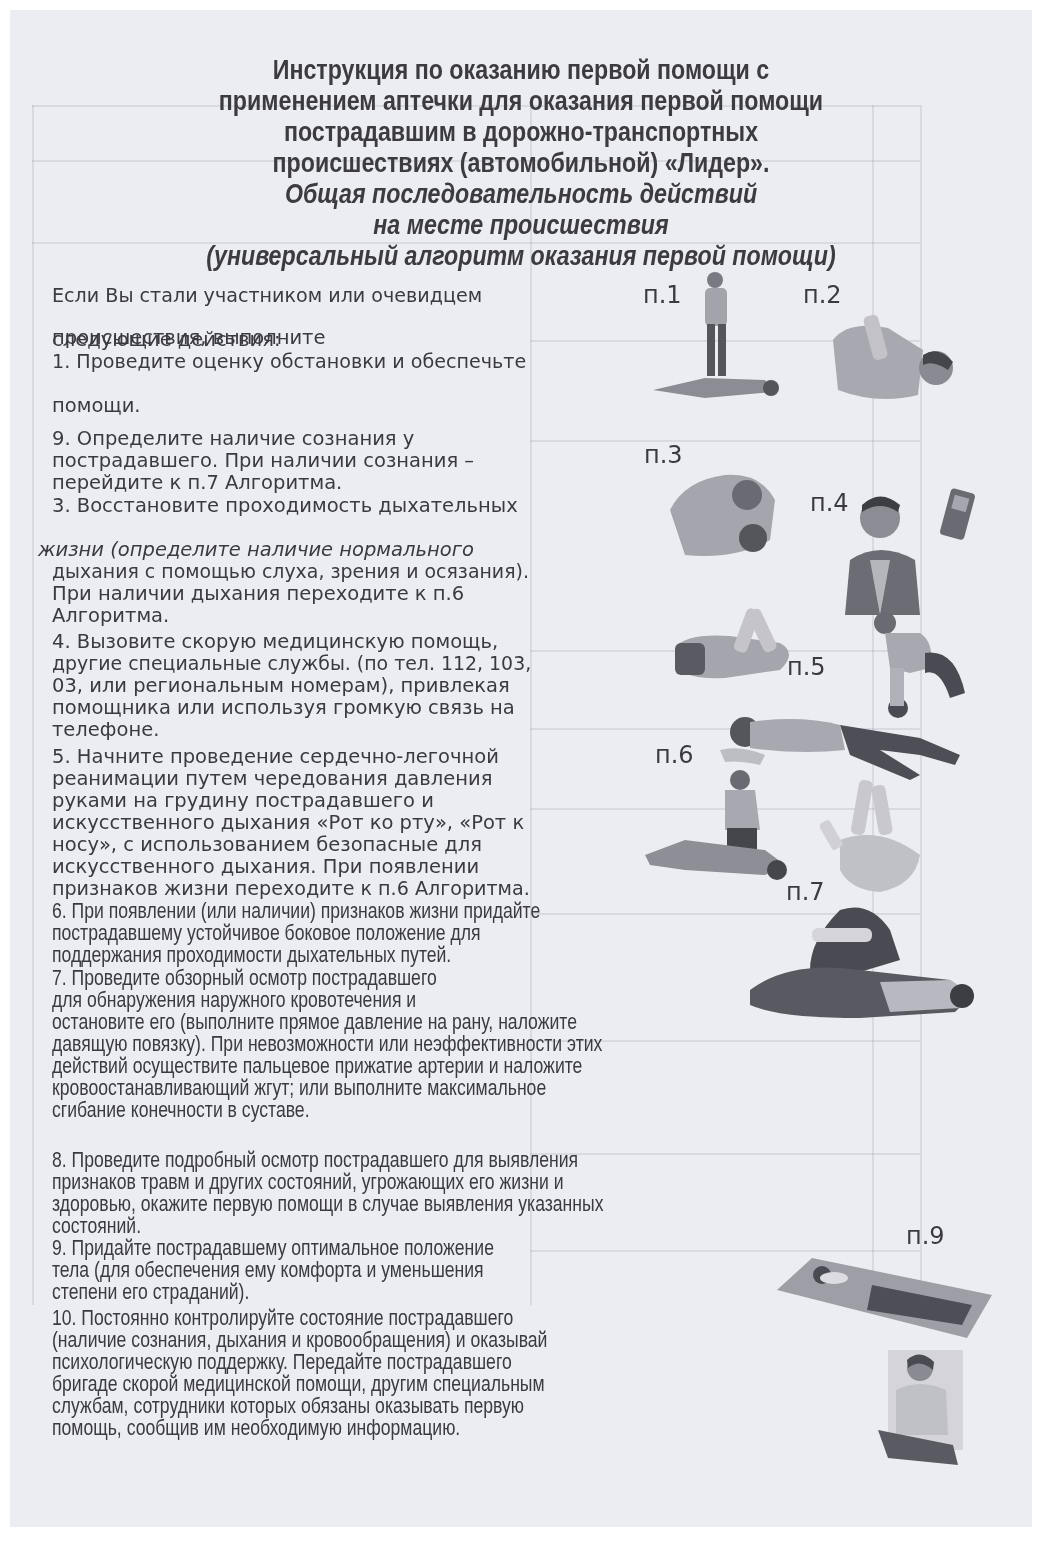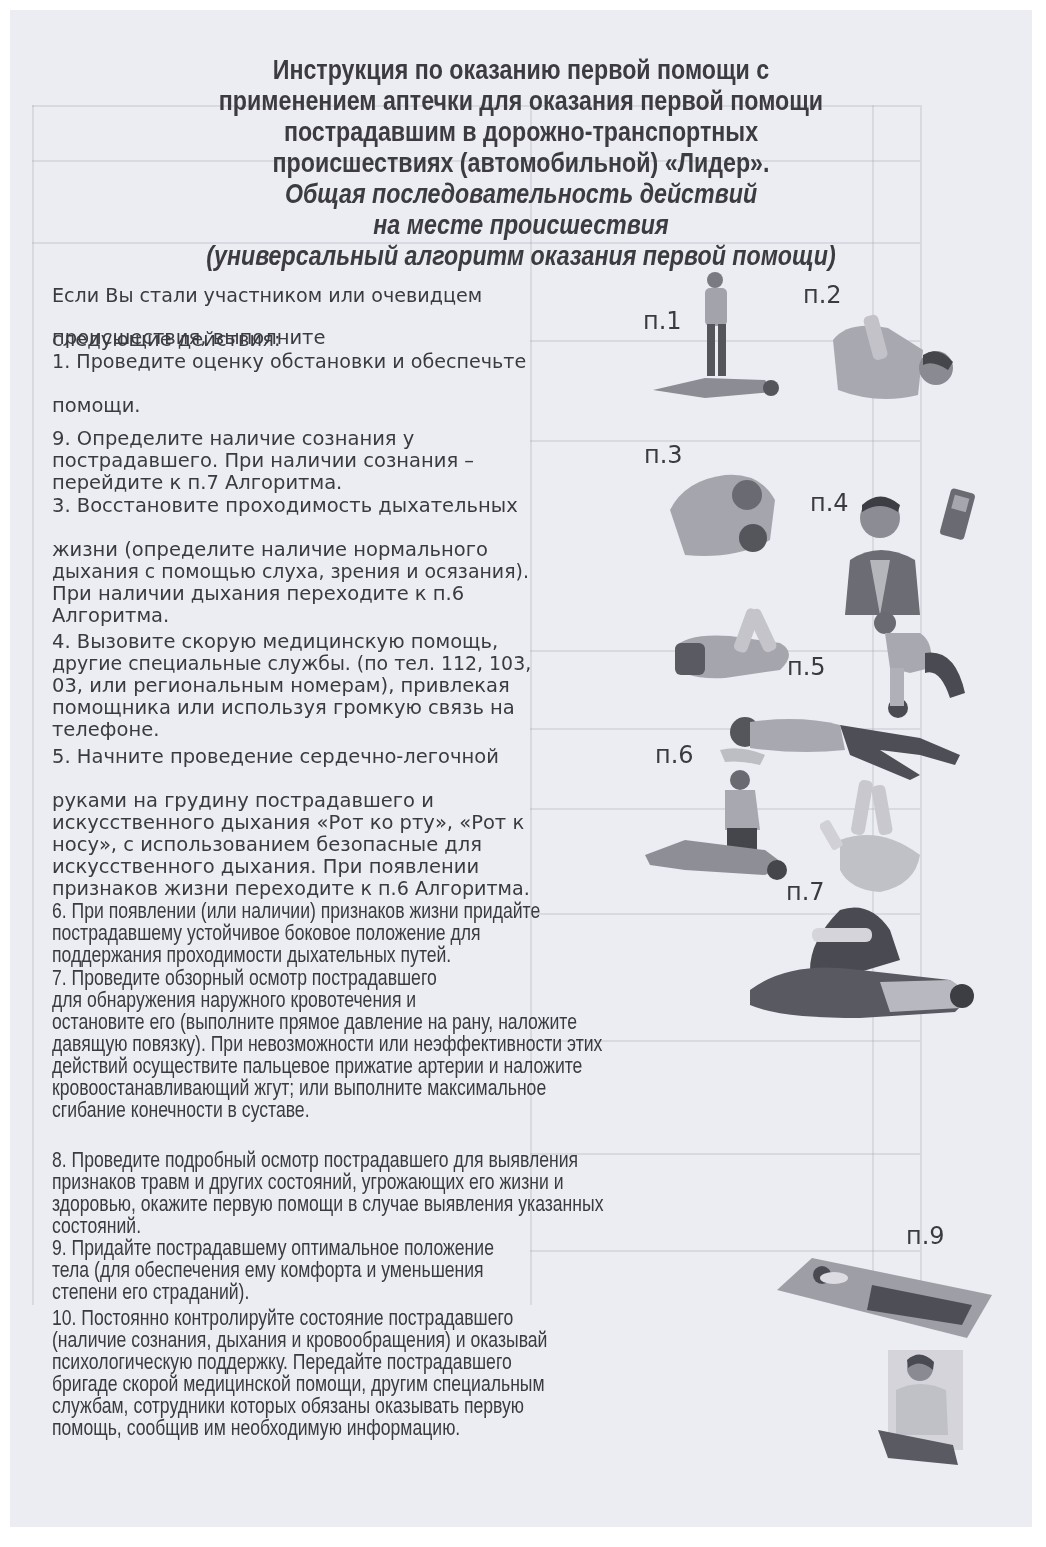--- a/index.html
+++ b/index.html
@@ -69,32 +69,33 @@
   <div class="ln" style="left:42px;top:319px;">следующие действия:</div>
 
   <div class="ln" style="left:42px;top:341px;transform:scaleX(0.98);"> 1.  Проведите оценку обстановки и обеспечьте</div>
   <div class="ln" style="left:42px;top:385px;">помощи.</div>
 
   <div class="ln" style="left:42px;top:418px;"> 9. Определите наличие сознания у</div>
   <div class="ln" style="left:42px;top:440px;">пострадавшего. При наличии сознания –</div>
   <div class="ln" style="left:42px;top:462px;">перейдите к п.7 Алгоритма.</div>
 
   <div class="ln" style="left:42px;top:485px;"> 3. Восстановите проходимость дыхательных</div>
-  <div class="ln" style="left:42px;top:529px;">жизни (определите наличие нормального</div>
+  <div class="ln" style="left:28px;top:529px;font-style:italic;">жизни (определите наличие нормального</div>
   <div class="ln" style="left:42px;top:551px;transform:scaleX(0.97);">дыхания с помощью слуха, зрения и осязания).</div>
   <div class="ln" style="left:42px;top:573px;">При наличии дыхания переходите к п.6</div>
   <div class="ln" style="left:42px;top:595px;">Алгоритма.</div>
 
   <div class="ln" style="left:42px;top:621px;"> 4. Вызовите скорую медицинскую помощь,</div>
   <div class="ln" style="left:42px;top:643px;transform:scaleX(0.97);">другие специальные службы. (по тел. 112, 103,</div>
   <div class="ln" style="left:42px;top:665px;">03, или региональным номерам), привлекая</div>
   <div class="ln" style="left:42px;top:687px;">помощника или используя громкую связь на</div>
   <div class="ln" style="left:42px;top:709px;">телефоне.</div>
 
   <div class="ln" style="left:42px;top:736px;"> 5. Начните проведение сердечно-легочной</div>
+  <div class="ln" style="left:42px;top:758px;">реанимации путем чередования давления</div>
   <div class="ln" style="left:42px;top:780px;">руками на грудину пострадавшего и</div>
   <div class="ln" style="left:42px;top:802px;">искусственного дыхания «Рот ко рту», «Рот к</div>
   <div class="ln" style="left:42px;top:824px;">носу», с использованием безопасные для</div>
   <div class="ln" style="left:42px;top:846px;">искусственного дыхания. При появлении</div>
   <div class="ln" style="left:42px;top:868px;transform:scaleX(0.98);">признаков жизни переходите к п.6 Алгоритма.</div>
 
   <div class="ln c" style="left:42px;top:890px;transform:scaleX(0.80);"> 6. При появлении (или наличии) признаков жизни придайте</div>
   <div class="ln c" style="left:42px;top:912px;transform:scaleX(0.80);">пострадавшему устойчивое боковое положение для</div>
   <div class="ln c" style="left:42px;top:934px;transform:scaleX(0.80);">поддержания проходимости дыхательных путей.</div>
 
@@ -115,21 +116,21 @@
   <div class="ln c" style="left:42px;top:1249px;transform:scaleX(0.80);">тела (для обеспечения ему комфорта и уменьшения</div>
   <div class="ln c" style="left:42px;top:1271px;transform:scaleX(0.80);">степени его страданий).</div>
 
   <div class="ln c" style="left:42px;top:1297px;transform:scaleX(0.80);"> 10. Постоянно контролируйте состояние пострадавшего</div>
   <div class="ln c" style="left:42px;top:1319px;transform:scaleX(0.80);">(наличие сознания, дыхания и кровообращения) и оказывай</div>
   <div class="ln c" style="left:42px;top:1341px;transform:scaleX(0.80);">психологическую поддержку. Передайте пострадавшего</div>
   <div class="ln c" style="left:42px;top:1363px;transform:scaleX(0.80);">бригаде скорой медицинской помощи, другим специальным</div>
   <div class="ln c" style="left:42px;top:1385px;transform:scaleX(0.80);">службам, сотрудники которых обязаны оказывать  первую</div>
   <div class="ln c" style="left:42px;top:1407px;transform:scaleX(0.80);">помощь, сообщив им необходимую информацию.</div>
 
-  <div class="lbl" style="left:633px;top:272px;margin-top:26px;">п.1</div>
+  <div class="lbl" style="left:633px;top:272px;">п.1</div>
   <div class="lbl" style="left:793px;top:272px;">п.2</div>
   <div class="lbl" style="left:634px;top:432px;">п.3</div>
   <div class="lbl" style="left:800px;top:480px;">п.4</div>
   <div class="lbl" style="left:777px;top:644px;">п.5</div>
   <div class="lbl" style="left:645px;top:732px;">п.6</div>
   <div class="lbl" style="left:776px;top:869px;text-align:right;">п.7</div>
   <div class="lbl" style="left:896px;top:1213px;">п.9</div>
 
   <div class="fig" style="left:635px;top:260px;width:145px;height:145px;">
     <svg viewBox="0 0 145 145">

